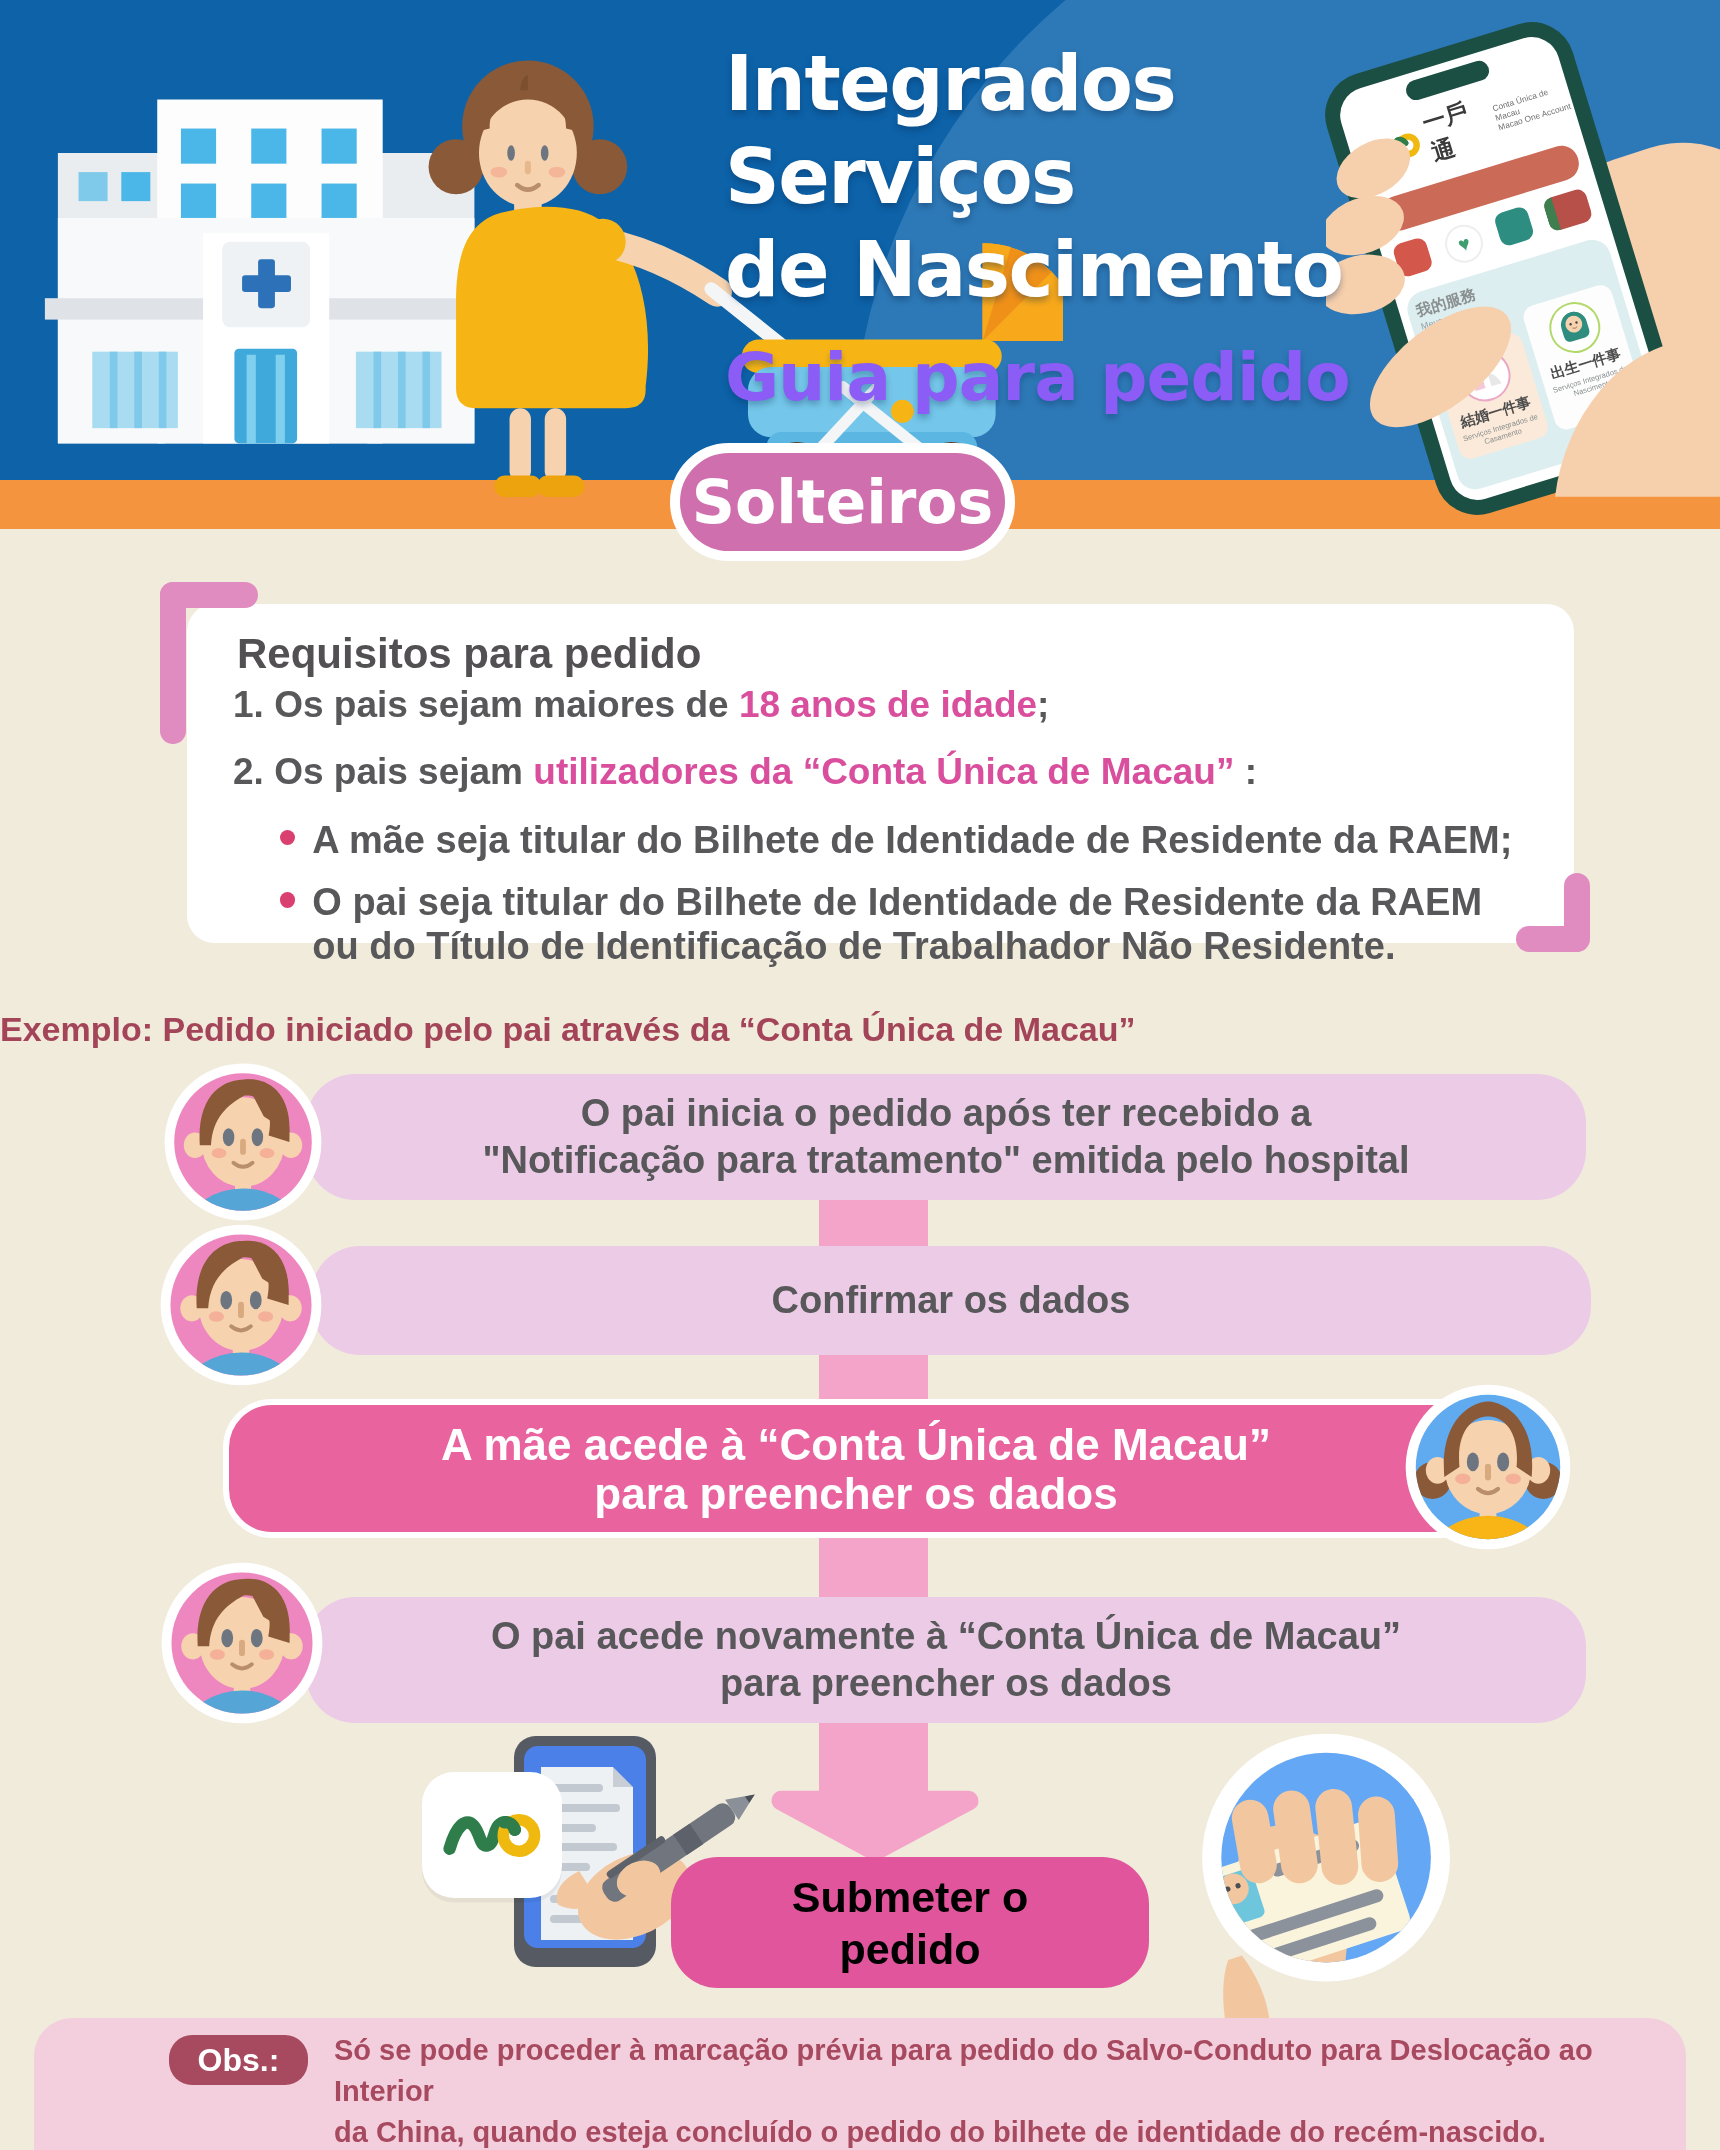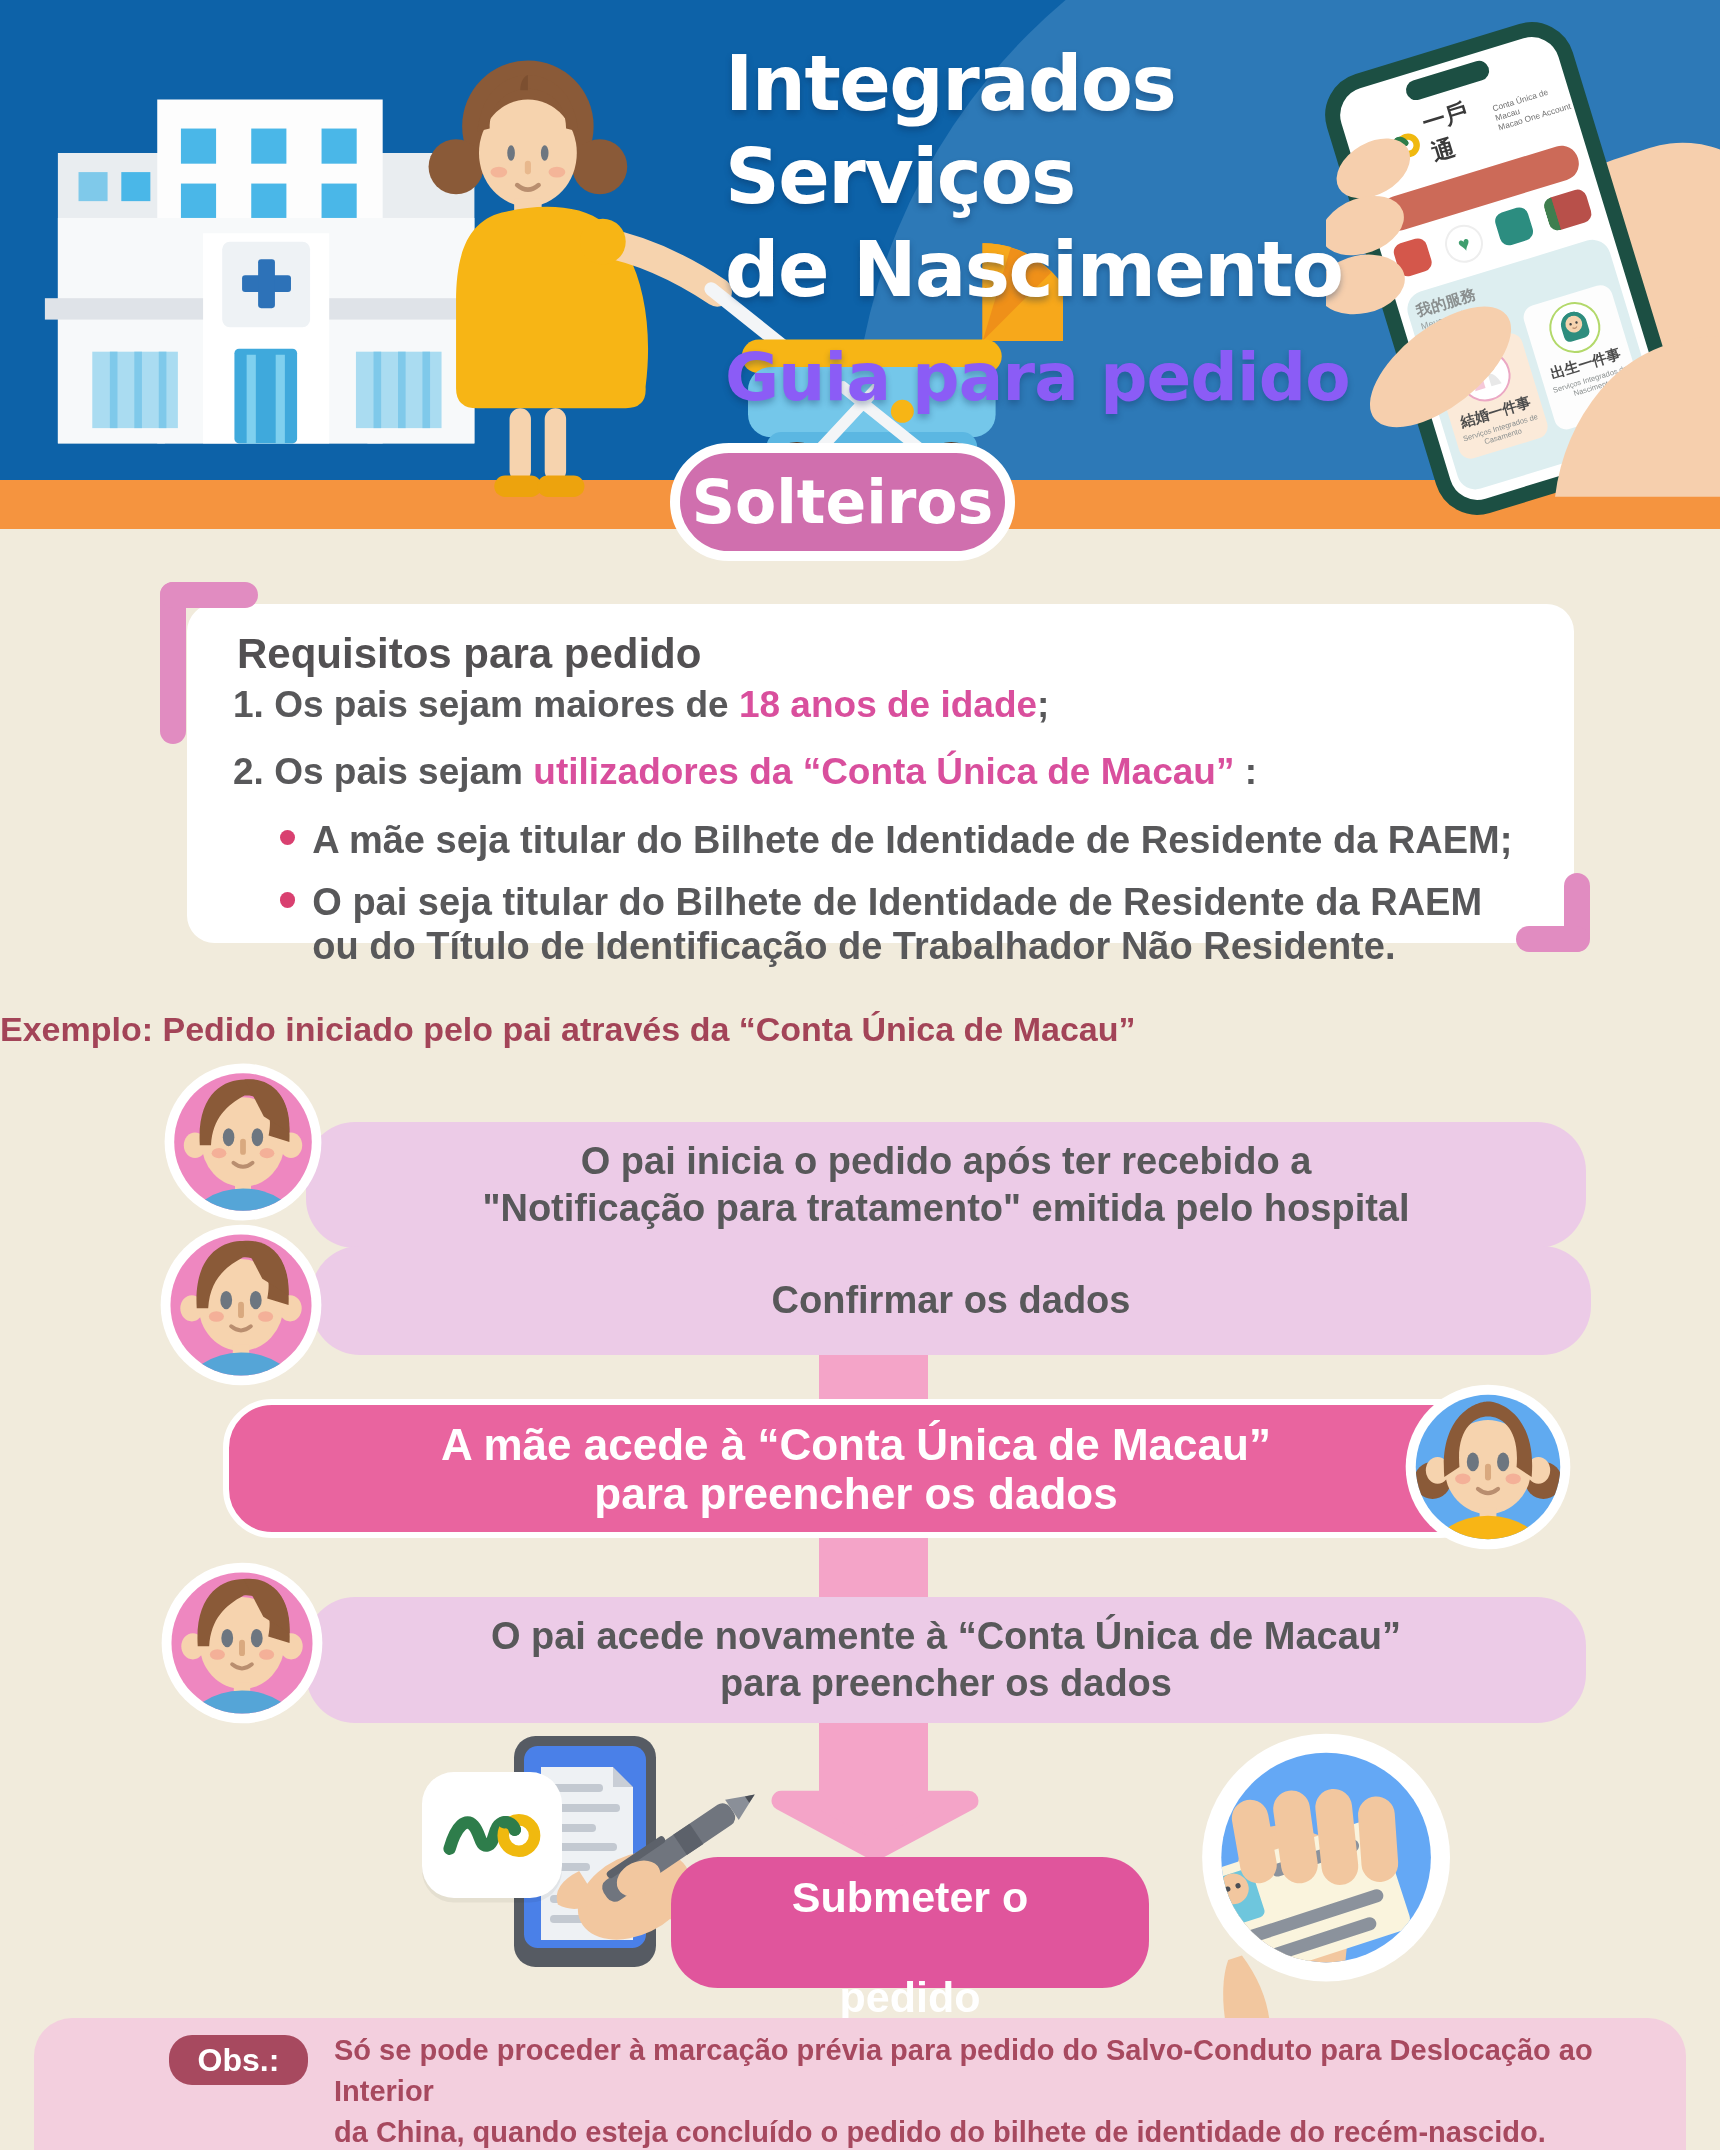--- a/index.html
+++ b/index.html
@@ -61,21 +61,21 @@
         display:flex;flex-direction:column;align-items:center;justify-content:center;z-index:2;text-align:center;}
   .step .l{font-size:38px;line-height:47px;}
   .step.dark{background:#e9649f;color:#fff;border:6.1px solid #fff;box-sizing:border-box;}
   .step.dark .l{font-size:44px;line-height:49px;}
   .conn{position:absolute;left:819px;width:109px;background:#f4a4c8;z-index:1;}
   .arrow-shaft{position:absolute;left:819px;top:1721px;width:109px;height:83px;background:#f4a4c8;z-index:1;}
   .avatar{position:absolute;z-index:6;}
   
   .submit-box{position:absolute;left:671px;top:1857px;width:478px;height:131px;background:#e0559c;border-radius:47px;
               display:flex;flex-direction:column;align-items:center;justify-content:center;z-index:4;}
-  .submit-box .l{color:#ffffff;font-size:43px;line-height:52px;font-weight:bold;margin-top:48px;}
+  .submit-box .l{color:#000000;font-size:43px;line-height:52px;font-weight:bold;}
   .app-square{position:absolute;left:422px;top:1772px;width:140px;height:126px;background:#fff;border-radius:32px;z-index:5;
               display:flex;align-items:center;justify-content:center;box-shadow:0 4.6px 0 rgba(0,0,0,.05);}
   .sub-phone{position:absolute;left:514px;top:1736px;width:142px;height:231px;background:#565b63;border-radius:21.4px;z-index:2;}
   .sub-screen{position:absolute;left:10px;top:10px;width:122px;height:202px;background:#4a80e8;border-radius:13.8px;overflow:hidden;}
   .sub-doc{position:absolute;left:17px;top:21.4px;width:92px;height:173px;background:#eef1f4;}
   .sub-doc-fold{position:absolute;right:0;top:0;width:0;height:0;border-left:20px solid #c9ced6;border-top:20px solid #4a80e8;}
   .doc-line{position:absolute;left:9.2px;height:7.6px;border-radius:3.8px;background:#c3c9d1;}
   .hand-svg{position:absolute;left:489px;top:1781px;z-index:3;}
   .idbadge-svg{position:absolute;left:1196px;top:1726px;z-index:3;}
   
@@ -327,21 +327,21 @@
   <div class="example-caption">Exemplo: Pedido iniciado pelo pai através da “Conta Única de Macau”</div>
 
   <div class="conn" style="top:1194px;height:55px;"></div>
   <div class="conn" style="top:1350px;height:55px;"></div>
   <div class="conn" style="top:1527px;height:73px;"></div>
   <div class="arrow-shaft"></div>
   <svg style="position:absolute;left:764px;top:1790px;z-index:1;" width="222" height="70" viewBox="0 0 290 92">
     <path d="M22,14 L268,14 L145,80 Z" fill="#f4a4c8" stroke="#f4a4c8" stroke-width="26" stroke-linejoin="round" stroke-linecap="round"></path>
   </svg>
 
-  <div class="step" style="left:306px;top:1074px;width:1280px;height:126px;margin-top:48px;">
+  <div class="step" style="left:306px;top:1074px;width:1280px;height:126px;">
     <div class="l">O pai inicia o pedido após ter recebido a</div>
     <div class="l">"Notificação para tratamento" emitida pelo hospital</div>
   </div>
   <div class="step" style="left:311px;top:1246px;width:1280px;height:109px;">
     <div class="l">Confirmar os dados</div>
   </div>
   <div class="step dark" style="left:223px;top:1399px;width:1266px;height:139px;">
     <div class="l">A mãe acede à “Conta Única de Macau”</div>
     <div class="l">para preencher os dados</div>
   </div>

